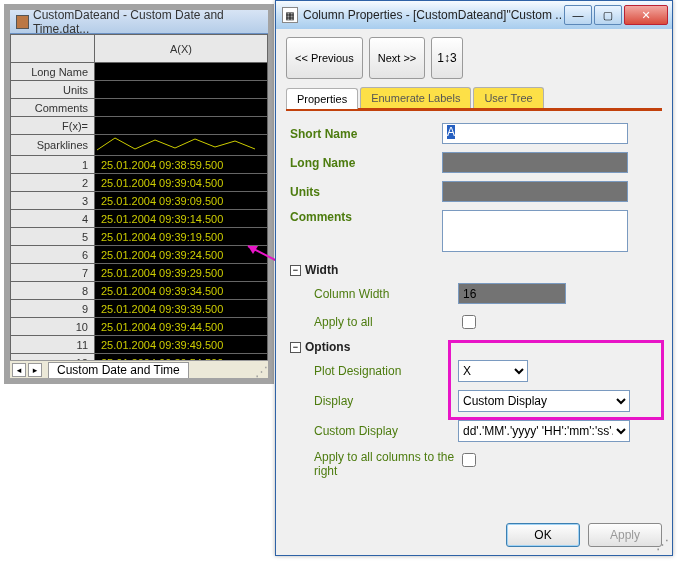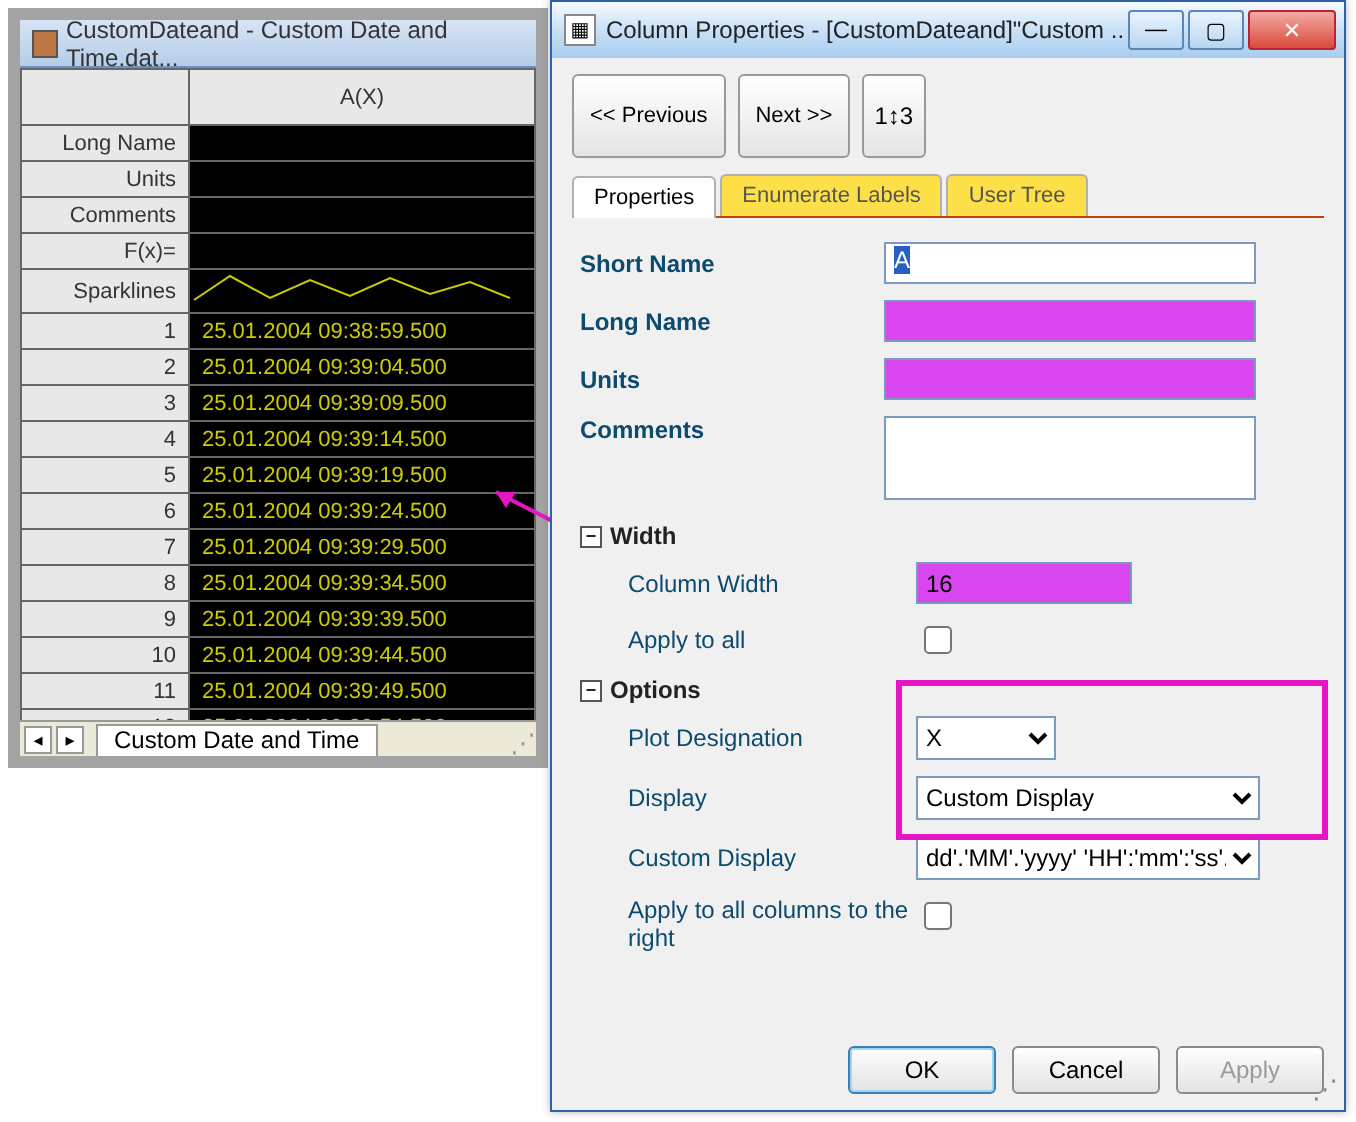--- a/index.html
+++ b/index.html
@@ -27,31 +27,31 @@
   .dlg-titlebar { height: 28px; background: linear-gradient(#f6fbff,#cde3f7 45%,#a8cdee); display: flex; align-items: center; padding-left: 6px; }
   .dlg-titlebar .ico { width: 16px; height: 16px; border: 1px solid #888; background: #fff; margin-right: 5px; display: flex; align-items: center; justify-content: center; font-size: 10px; }
   .dlg-titlebar .ttl { flex: 1; color: #222; font-size: 12px; white-space: nowrap; overflow: hidden; }
   .winbtns { display: flex; height: 20px; margin-right: 4px; }
   .winbtn { width: 28px; height: 20px; border: 1px solid #5b87b8; background: linear-gradient(#eaf4ff,#b8d5f0); margin-left: 2px; display: flex; align-items: center; justify-content: center; border-radius: 2px; font-size: 11px; }
   .winbtn.close { background: linear-gradient(#f3a9a2,#d94b3c); color: #fff; width: 44px; border-color: #b23; }
   .dlg-body { padding: 8px 10px 0; }
   .toolbar { display: flex; gap: 6px; margin-bottom: 8px; }
   .tbtn { border: 1px solid #9a9a9a; background: linear-gradient(#fff,#e4e4e4); padding: 3px 8px; border-radius: 3px; display: inline-flex; align-items: center; gap: 3px; font-size: 11px; }
   .tbtn.icon { padding: 13px 5px; }
-  .tabstrip { display: flex; border-bottom: 1px solid #c2410c; margin-bottom: 10px; }
+  .tabstrip { display: flex; border-bottom: 3px solid #c2410c; margin-bottom: 10px; }
   .tabstrip .tab { padding: 4px 10px; border: 1px solid #b0b0b0; border-bottom: none; background: #fde047; color: #555; margin-right: 2px; border-radius: 3px 3px 0 0; font-size: 11px; }
   .tabstrip .tab.active { background: #fff; color: #000; position: relative; top: 1px; }
 
   .form-area { padding: 2px 4px 0 4px; }
   .row { display: flex; align-items: center; margin-bottom: 8px; }
-  .row .lbl { width: 152px; font-size: 12px; color: #0c4a6e; }
+  .row .lbl { width: 152px; font-size: 12px; color: #4d7c0f; }
   .row .lbl.bold { font-weight: bold; }
   .row.indent .lbl { padding-left: 24px; width: 168px; }
   .row .ctrl { flex: 1; }
-  input.txt { width: 186px; height: 21px; border: 1px solid #7a9ac0; padding: 1px 4px; background: #d946ef; font-size: 12px; }
+  input.txt { width: 186px; height: 21px; border: 1px solid #7a9ac0; padding: 1px 4px; background: #737373; font-size: 12px; }
   input.txt.short { width: 108px; }
   textarea.txt { width: 186px; height: 42px; border: 1px solid #7a9ac0; resize: none; font-size: 12px; }
   select.combo { height: 22px; border: 1px solid #7a9ac0; background: #fff; font-size: 12px; }
   input.chk { width: 14px; height: 14px; }
 
   .section-hdr { font-weight: bold; font-size: 12px; color: #222; margin: 6px 0 6px 0; display: flex; align-items: center; gap: 4px; }
   .section-hdr .toggle { width: 11px; height: 11px; border: 1px solid #555; display: inline-flex; align-items: center; justify-content: center; font-size: 9px; line-height: 9px; background: #fff; }
 
   .highlight-box { position: absolute; border: 3px solid #e815c7; pointer-events: none; }
   .arrow-line { position: absolute; pointer-events: none; }
@@ -244,19 +244,18 @@
       </div>
       <div class="row indent" style="align-items:flex-start">
         <div class="lbl" style="line-height:14px">Apply to all columns to the right</div>
         <div class="ctrl"><input type="checkbox" class="chk" style=""></div>
       </div>
     </div>
   </div>
 
   <div class="dlg-buttons">
     <button class="dlg-btn default">OK</button>
-    <button class="dlg-btn">Cancel</button>
     <button class="dlg-btn disabled">Apply</button>
   </div>
   <div class="resize-grip">⋰</div>
 </div>
 
 <div class="highlight-box" style="left:448px; top:340px; width:216px; height:80px;"></div>
 
 </body></html>

